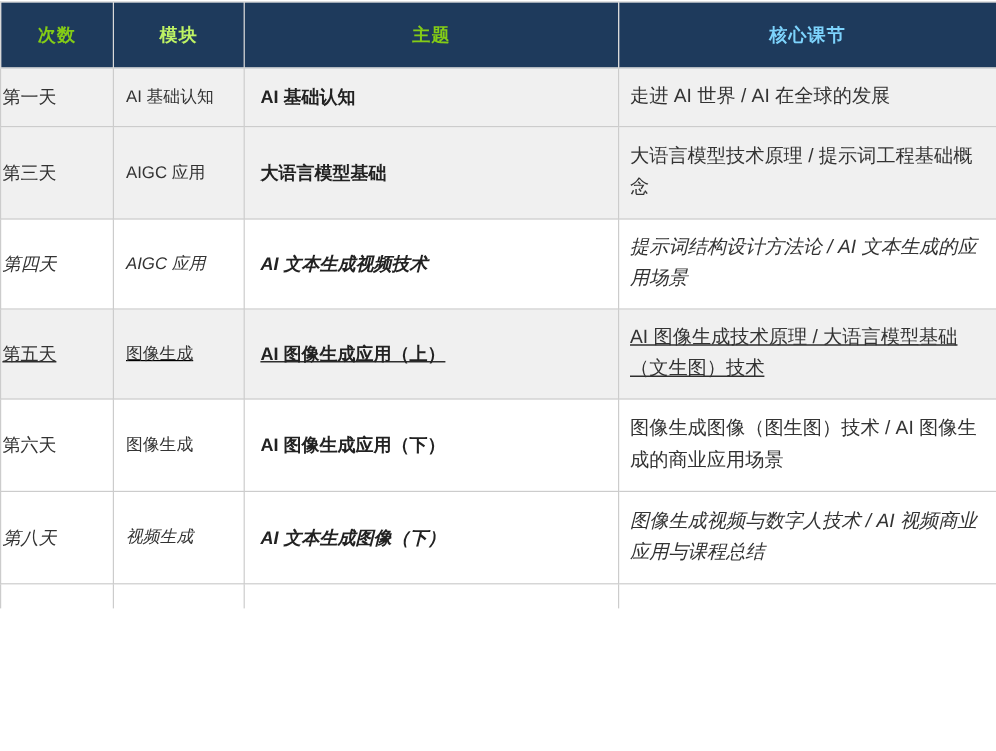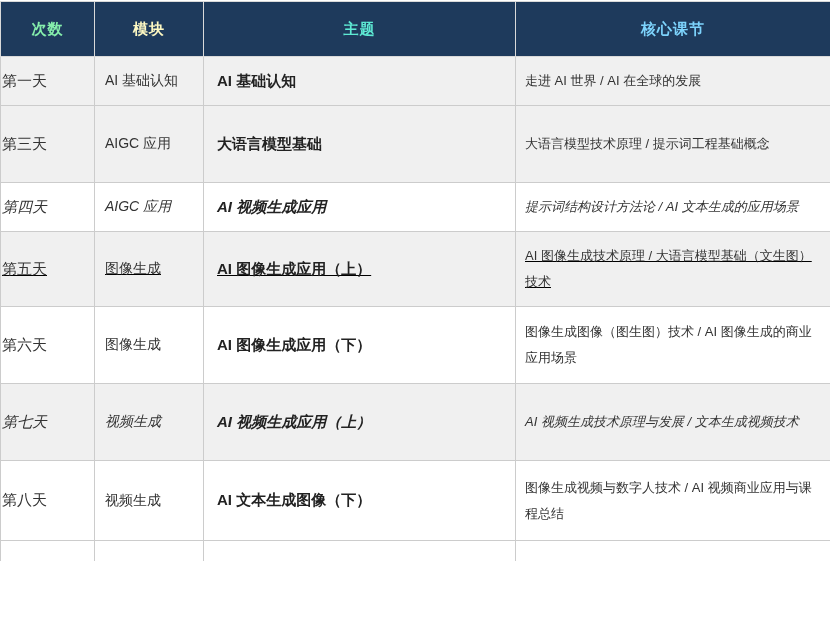--- a/index.html
+++ b/index.html
@@ -60,21 +60,21 @@
     text-align: left;
   }
   td.topic {
     font-size: 15px;
     font-weight: bold;
     color: #222222;
     padding: 0 10px 0 13px;
     text-align: left;
   }
   td.lessons {
-    font-size: 13px;
+    font-size: 16px;
     color: #333333;
     line-height: 26px;
     padding: 11px 14px 11px 9px;
     text-align: left;
   }
   
   tbody tr:nth-child(1) { height: 48px; }
   tbody tr:nth-child(2) { height: 77px; }
   tbody tr:nth-child(3) { height: 40px; font-style: italic; }
   tbody tr:nth-child(4) { height: 75px; text-decoration: underline; }
@@ -91,62 +91,56 @@
 <div class="table-wrap">
   <table class="course-table">
     <colgroup>
       <col class="c-day">
         <col class="c-module">
         <col class="c-topic">
         <col class="c-lessons">
     </colgroup>
     <thead>
       <tr id="header-row">
-          <th style="background: rgb(30, 58, 92); color: #86efac;">次数</th>
-          <th style="background: rgb(30, 58, 92); color: #fef9c3;">模块</th>
-          <th style="background: rgb(30, 58, 92); color: #5eead4;">主题</th>
+          <th style="background: rgb(30, 58, 92); color: #84cc16;">次数</th>
+          <th style="background: rgb(30, 58, 92); color: #bef264;">模块</th>
+          <th style="background: rgb(30, 58, 92); color: #84cc16;">主题</th>
           <th style="background: rgb(30, 58, 92); color: #7dd3fc;">核心课节</th>
         </tr>
     </thead>
     <tbody id="body-rows">
         <tr class="alt" style="background: rgb(240, 240, 240);">
           <td class="day">第一天</td>
           <td class="module">AI 基础认知</td>
           <td class="topic">AI 基础认知</td>
           <td class="lessons">走进 AI 世界 / AI 在全球的发展</td>
         </tr>
         <tr class="alt" style="background: rgb(240, 240, 240);">
           <td class="day">第三天</td>
           <td class="module">AIGC 应用</td>
           <td class="topic">大语言模型基础</td>
           <td class="lessons">大语言模型技术原理 / 提示词工程基础概念</td>
         </tr>
         <tr>
           <td class="day">第四天</td>
           <td class="module">AIGC 应用</td>
-          <td class="topic">AI 视频生成应用</td>
+          <td class="topic">AI 文本生成视频技术</td>
           <td class="lessons">提示词结构设计方法论 / AI 文本生成的应用场景</td>
         </tr>
         <tr class="alt" style="background: rgb(240, 240, 240);">
           <td class="day">第五天</td>
           <td class="module">图像生成</td>
           <td class="topic">AI 图像生成应用（上）</td>
           <td class="lessons">AI 图像生成技术原理 / 大语言模型基础（文生图）技术</td>
         </tr>
         <tr>
           <td class="day">第六天</td>
           <td class="module">图像生成</td>
           <td class="topic">AI 图像生成应用（下）</td>
           <td class="lessons">图像生成图像（图生图）技术 / AI 图像生成的商业应用场景</td>
-        </tr>
-        <tr class="alt" style="background: rgb(240, 240, 240);">
-          <td class="day">第七天</td>
-          <td class="module">视频生成</td>
-          <td class="topic">AI 视频生成应用（上）</td>
-          <td class="lessons">AI 视频生成技术原理与发展 / 文本生成视频技术</td>
         </tr>
         <tr>
           <td class="day">第八天</td>
           <td class="module">视频生成</td>
           <td class="topic">AI 文本生成图像（下）</td>
           <td class="lessons">图像生成视频与数字人技术 / AI 视频商业应用与课程总结</td>
         </tr>
         <tr class="partial">
           <td></td>
           <td></td>

